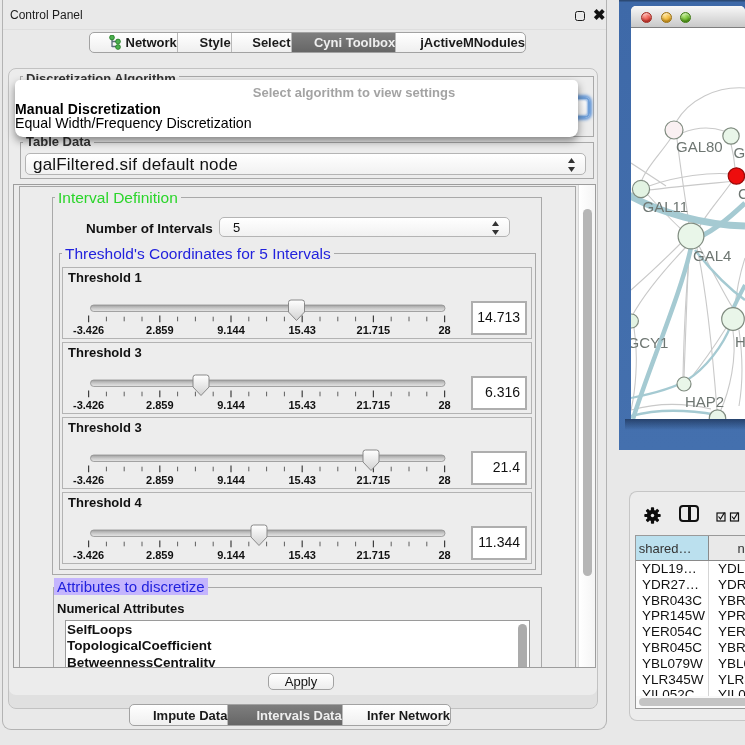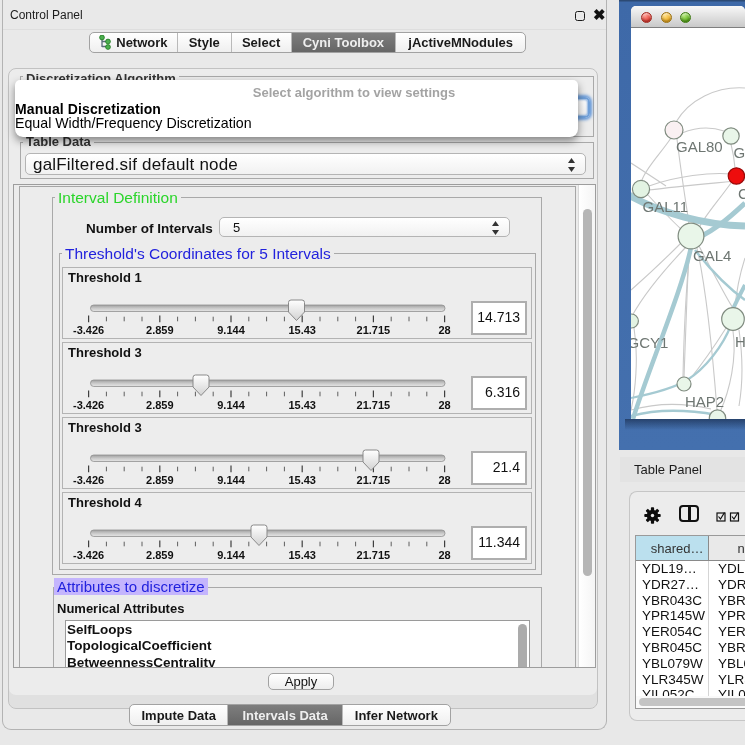--- a/index.html
+++ b/index.html
@@ -8,21 +8,21 @@
 .abs{position:absolute;}
 
 #win{left:2px;top:0px;width:605px;height:730px;background:#e9e9e9;
   border:1px solid #b3b3b3;border-top:none;border-radius:0 0 9px 9px;box-sizing:border-box;}
 #cptitle{left:10px;top:8px;font-size:12px;color:#1c1c1c;}
 #floatbtn{left:575px;top:11px;width:10px;height:10px;border:1.6px solid #1a1a1a;border-radius:2.5px;box-sizing:border-box;}
 #closebtn{left:593px;top:6px;font-size:15px;font-weight:700;color:#111;}
 
 .seg{display:flex;border:1px solid #a2a2a2;border-radius:5px;overflow:hidden;
   background:linear-gradient(#ffffff,#efefef);box-sizing:border-box;}
-.seg .s{display:flex;align-items:center;justify-content:center;font-size:13px;font-weight:600;
+.seg .s{display:flex;align-items:center;justify-content:flex-end;font-size:13px;font-weight:600;
   color:#1a1a1a;border-right:1px solid #b9b9b9;box-sizing:border-box;}
 .seg .s:last-child{border-right:none;}
 .seg .sel{background:linear-gradient(#7e7e7e,#666666);color:#efefef;}
 
 #inner{left:8px;top:68px;width:590px;height:641px;background:#ececec;
   border:1px solid #c2c2c2;border-radius:8px;box-sizing:border-box;
   box-shadow:inset 0 -13px 0 #e0e0e0;}
 
 .fs{border:1px solid #a9a9a9;box-sizing:border-box;}
 .fslab{position:absolute;font-size:13px;padding:0 3px;background:#ececec;white-space:nowrap;}
@@ -386,23 +386,20 @@
           <text x="11.5" y="184">GAL11</text>
           <text x="62" y="232.5">GAL4</text>
           <text x="-3.5" y="319.5">GCY1</text>
           <text x="104" y="318.5">H</text>
           <text x="54" y="378.5">HAP2</text>
         </g>
       </svg>
   </div>
   <div class="abs" style="left:625px;top:419px;width:120px;height:11px;background:linear-gradient(180deg,rgba(10,22,45,.5),rgba(10,22,45,0));"></div>
 
-  <div class="abs" id="tpbar">
-      <span style="position:absolute;left:14px;top:5px;font-size:13px;color:#1c1c1c;">Table Panel</span>
-    </div>
   <div class="abs" id="tpwin">
     <svg style="position:absolute;left:14px;top:15px;" width="17" height="17" viewBox="0 0 17 17">
       <g fill="#0d0d0d">
           <circle cx="8.5" cy="8.5" r="5.7"></circle>
       <g transform="translate(8.5,8.5)">
       <rect x="-1.6" y="-8.2" width="3.2" height="3.4" rx="0.8"></rect>
       <rect x="-1.6" y="4.8" width="3.2" height="3.4" rx="0.8"></rect>
       <rect x="-8.2" y="-1.6" width="3.4" height="3.2" rx="0.8"></rect>
       <rect x="4.8" y="-1.6" width="3.4" height="3.2" rx="0.8"></rect>
       <rect x="-1.6" y="-8.2" width="3.2" height="3.4" rx="0.8" transform="rotate(45)"></rect>
@@ -418,21 +415,21 @@
     <svg style="position:absolute;left:86px;top:20px;" width="25" height="10" viewBox="0 0 25 10">
       <g stroke="#111" fill="none" stroke-width="1.2">
       <rect x="1" y="1" width="8" height="8"></rect>
           <path d="M2.5 4.5 L4.5 7 L8.5 0.5"></path>
       <rect x="14.5" y="1" width="8" height="8"></rect>
           <path d="M16 4.5 L18 7 L22 0.5"></path>
       </g>
     </svg>
 
     <div style="position:absolute;left:4.5px;top:43px;width:112px;height:174px;background:#fff;border:1px solid #9a9a9a;box-sizing:border-box;overflow:hidden;">
-      <div style="position:absolute;left:0;top:0;width:73px;height:25px;background:#bbe0ee;border-right:1px solid #8a8a8a;border-bottom:1px solid #8a8a8a;box-sizing:border-box;font-size:13px;color:#333;text-align:right;padding-right:4px;line-height:25px;">shared…</div>
+      <div style="position:absolute;left:0;top:0;width:73px;height:25px;background:#bbe0ee;border-right:1px solid #8a8a8a;border-bottom:1px solid #8a8a8a;box-sizing:border-box;font-size:13px;color:#333;text-align:right;padding-right:16px;line-height:25px;">shared…</div>
       <div style="position:absolute;left:73px;top:0;width:60px;height:25px;background:#e9e9e9;border-bottom:1px solid #8a8a8a;box-sizing:border-box;font-size:13px;color:#333;padding-left:29px;line-height:25px;">na</div>
       <div style="position:absolute;left:72.5px;top:25px;width:1px;height:140px;background:#d5d5d5;"></div>
       <div style="position:absolute;left:6.5px;top:25px;font-size:13.5px;line-height:15.8px;color:#111;white-space:nowrap;">YDL19…<br>YDR27…<br>YBR043C<br>YPR145W<br>YER054C<br>YBR045C<br>YBL079W<br>YLR345W<br>YIL052C</div>
       <div style="position:absolute;left:82.5px;top:25px;font-size:13.5px;line-height:15.8px;color:#111;white-space:nowrap;">YDL194W<br>YDR277C<br>YBR043C<br>YPR145W<br>YER054C<br>YBR045C<br>YBL079W<br>YLR345W<br>YIL052C</div>
       <div style="position:absolute;left:0px;top:160px;width:112px;height:12px;background:#fafafa;">
         <div style="position:absolute;left:3px;top:1.5px;width:140px;height:8px;background:#c4c4c4;border-radius:4px;"></div>
       </div>
     </div>
 </div>
 </div>

